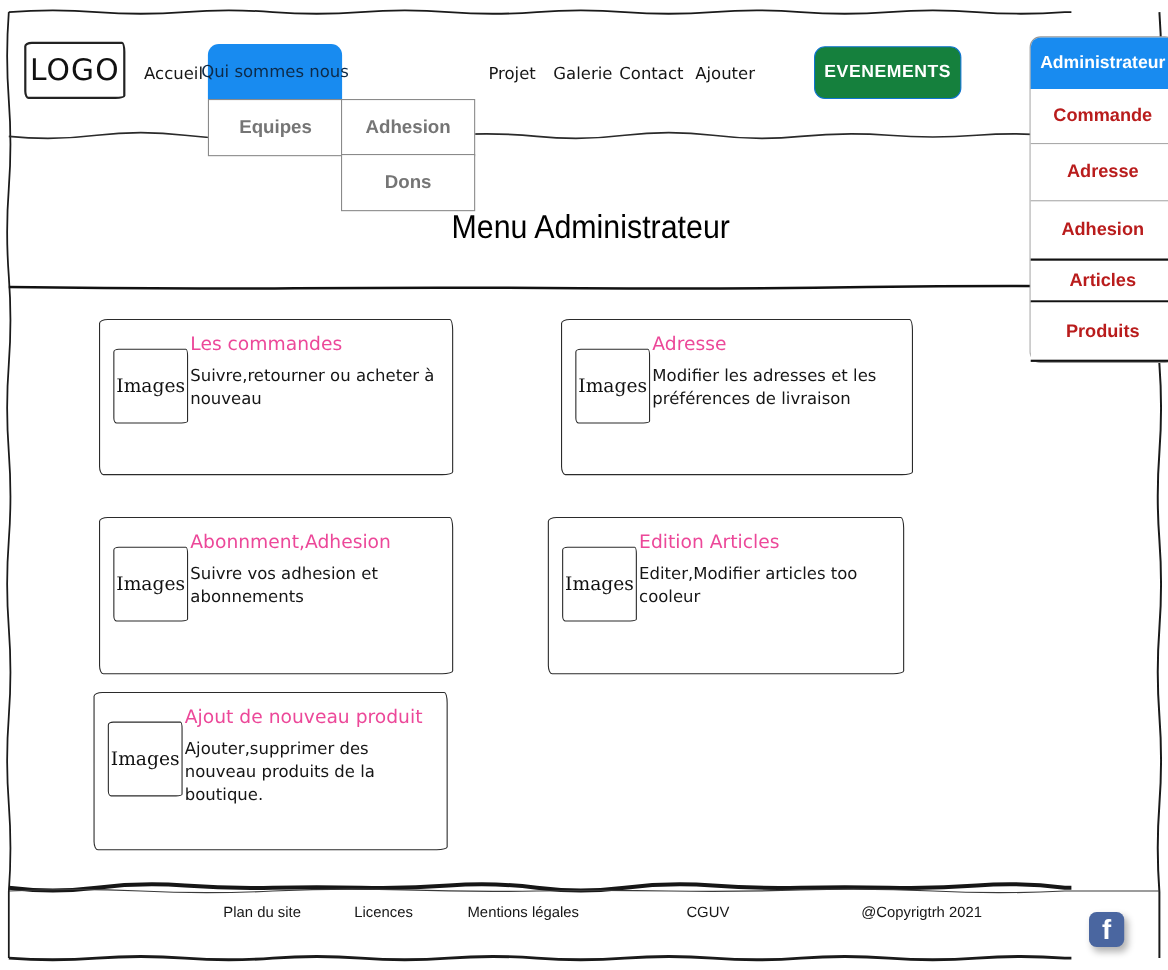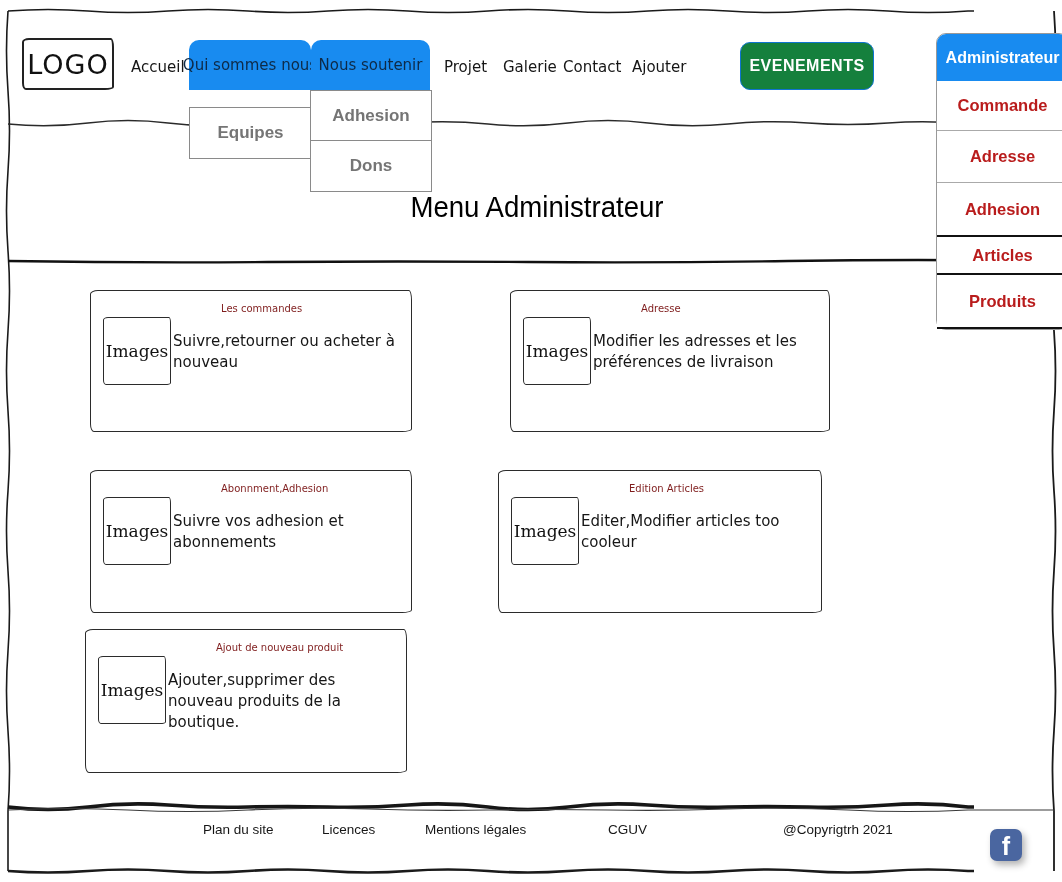--- a/index.html
+++ b/index.html
@@ -46,21 +46,21 @@
     font-family:"Liberation Sans",sans-serif;font-size:30px;color:#000;
     transform:scaleX(.92);}
 
   
   .card{position:absolute;z-index:2;background:#fff;border:1.4px solid #2b2b2b;
     border-radius:8px 3px 10px 4px/4px 10px 3px 8px;}
   .img-box{position:absolute;left:12px;top:26px;width:66px;height:66px;
     border:1.4px solid #2b2b2b;border-radius:5px 2px 6px 3px/3px 6px 2px 5px;
     display:flex;align-items:center;justify-content:center;
     font-family:"DejaVu Serif",serif;font-size:17px;color:#111;background:#fff;}
-  .card-title{position:absolute;left:82px;top:12px;font-size:10px;color:#7f1d1d;white-space:nowrap;margin-left:48px;}
+  .card-title{position:absolute;left:82px;top:12px;font-size:17px;color:#ec4899;white-space:nowrap;}
   .card-desc{position:absolute;left:82px;top:40px;right:8px;font-size:15px;line-height:21px;color:#161616;}
   .c1{left:90px;top:290px;width:320px;height:140px;}
   .c2{left:510px;top:290px;width:318px;height:140px;}
   .c3{left:90px;top:470px;width:320px;height:141px;}
   .c4{left:498px;top:470px;width:322px;height:141px;}
   .c5{left:85px;top:629px;width:320px;height:142px;}
 
   
   .foot-link{position:absolute;top:822px;z-index:2;font-family:"Liberation Sans",sans-serif;
     font-size:13.5px;color:#161616;white-space:nowrap;}
@@ -87,29 +87,26 @@
   </svg>
 
   <div class="logo-box">
     <span>LOGO</span>
   </div>
 
   <span class="nav-link" style="left:131px">Accueil</span>
   <div class="nav-tab" style="left:189px;width:122px">
     <span>Qui sommes nous</span>
   </div>
-  <div class="nav-tab" style="left:311px;width:119px">
-    <span>Nous soutenir</span>
-  </div>
   <span class="nav-link" style="left:444px">Projet</span>
   <span class="nav-link" style="left:503px">Galerie</span>
   <span class="nav-link" style="left:563px">Contact</span>
   <span class="nav-link" style="left:632px">Ajouter</span>
 
-  <div class="drop-cell" style="left:189px;top:107px;width:121px;height:50px">
+  <div class="drop-cell" style="left:189px;top:90px;width:121px;height:50px">
     <span>Equipes</span>
   </div>
   <div class="drop-cell" style="left:310px;top:90px;width:120px;height:50px">
     <span>Adhesion</span>
   </div>
   <div class="drop-cell" style="left:310px;top:140px;width:120px;height:50px">
     <span>Dons</span>
   </div>
 
   <div class="events-btn">
@@ -175,20 +172,20 @@
     <div class="img-box">
       <span>Images</span>
     </div>
     <div class="card-title">Ajout de nouveau produit</div>
     <div class="card-desc">Ajouter,supprimer des nouveau produits de la boutique.</div>
   </div>
 
   <span class="foot-link" style="left:203px">Plan du site</span>
   <span class="foot-link" style="left:322px">Licences</span>
   <span class="foot-link" style="left:425px">Mentions légales</span>
-  <span class="foot-link" style="left:608px">CGUV</span>
+  <span class="foot-link" style="left:624px">CGUV</span>
   <span class="foot-link" style="left:783px">@Copyrigtrh 2021</span>
 
   <div class="fb-icon">
     <span>f</span>
   </div>
 
 </div>
 
 </body></html>

